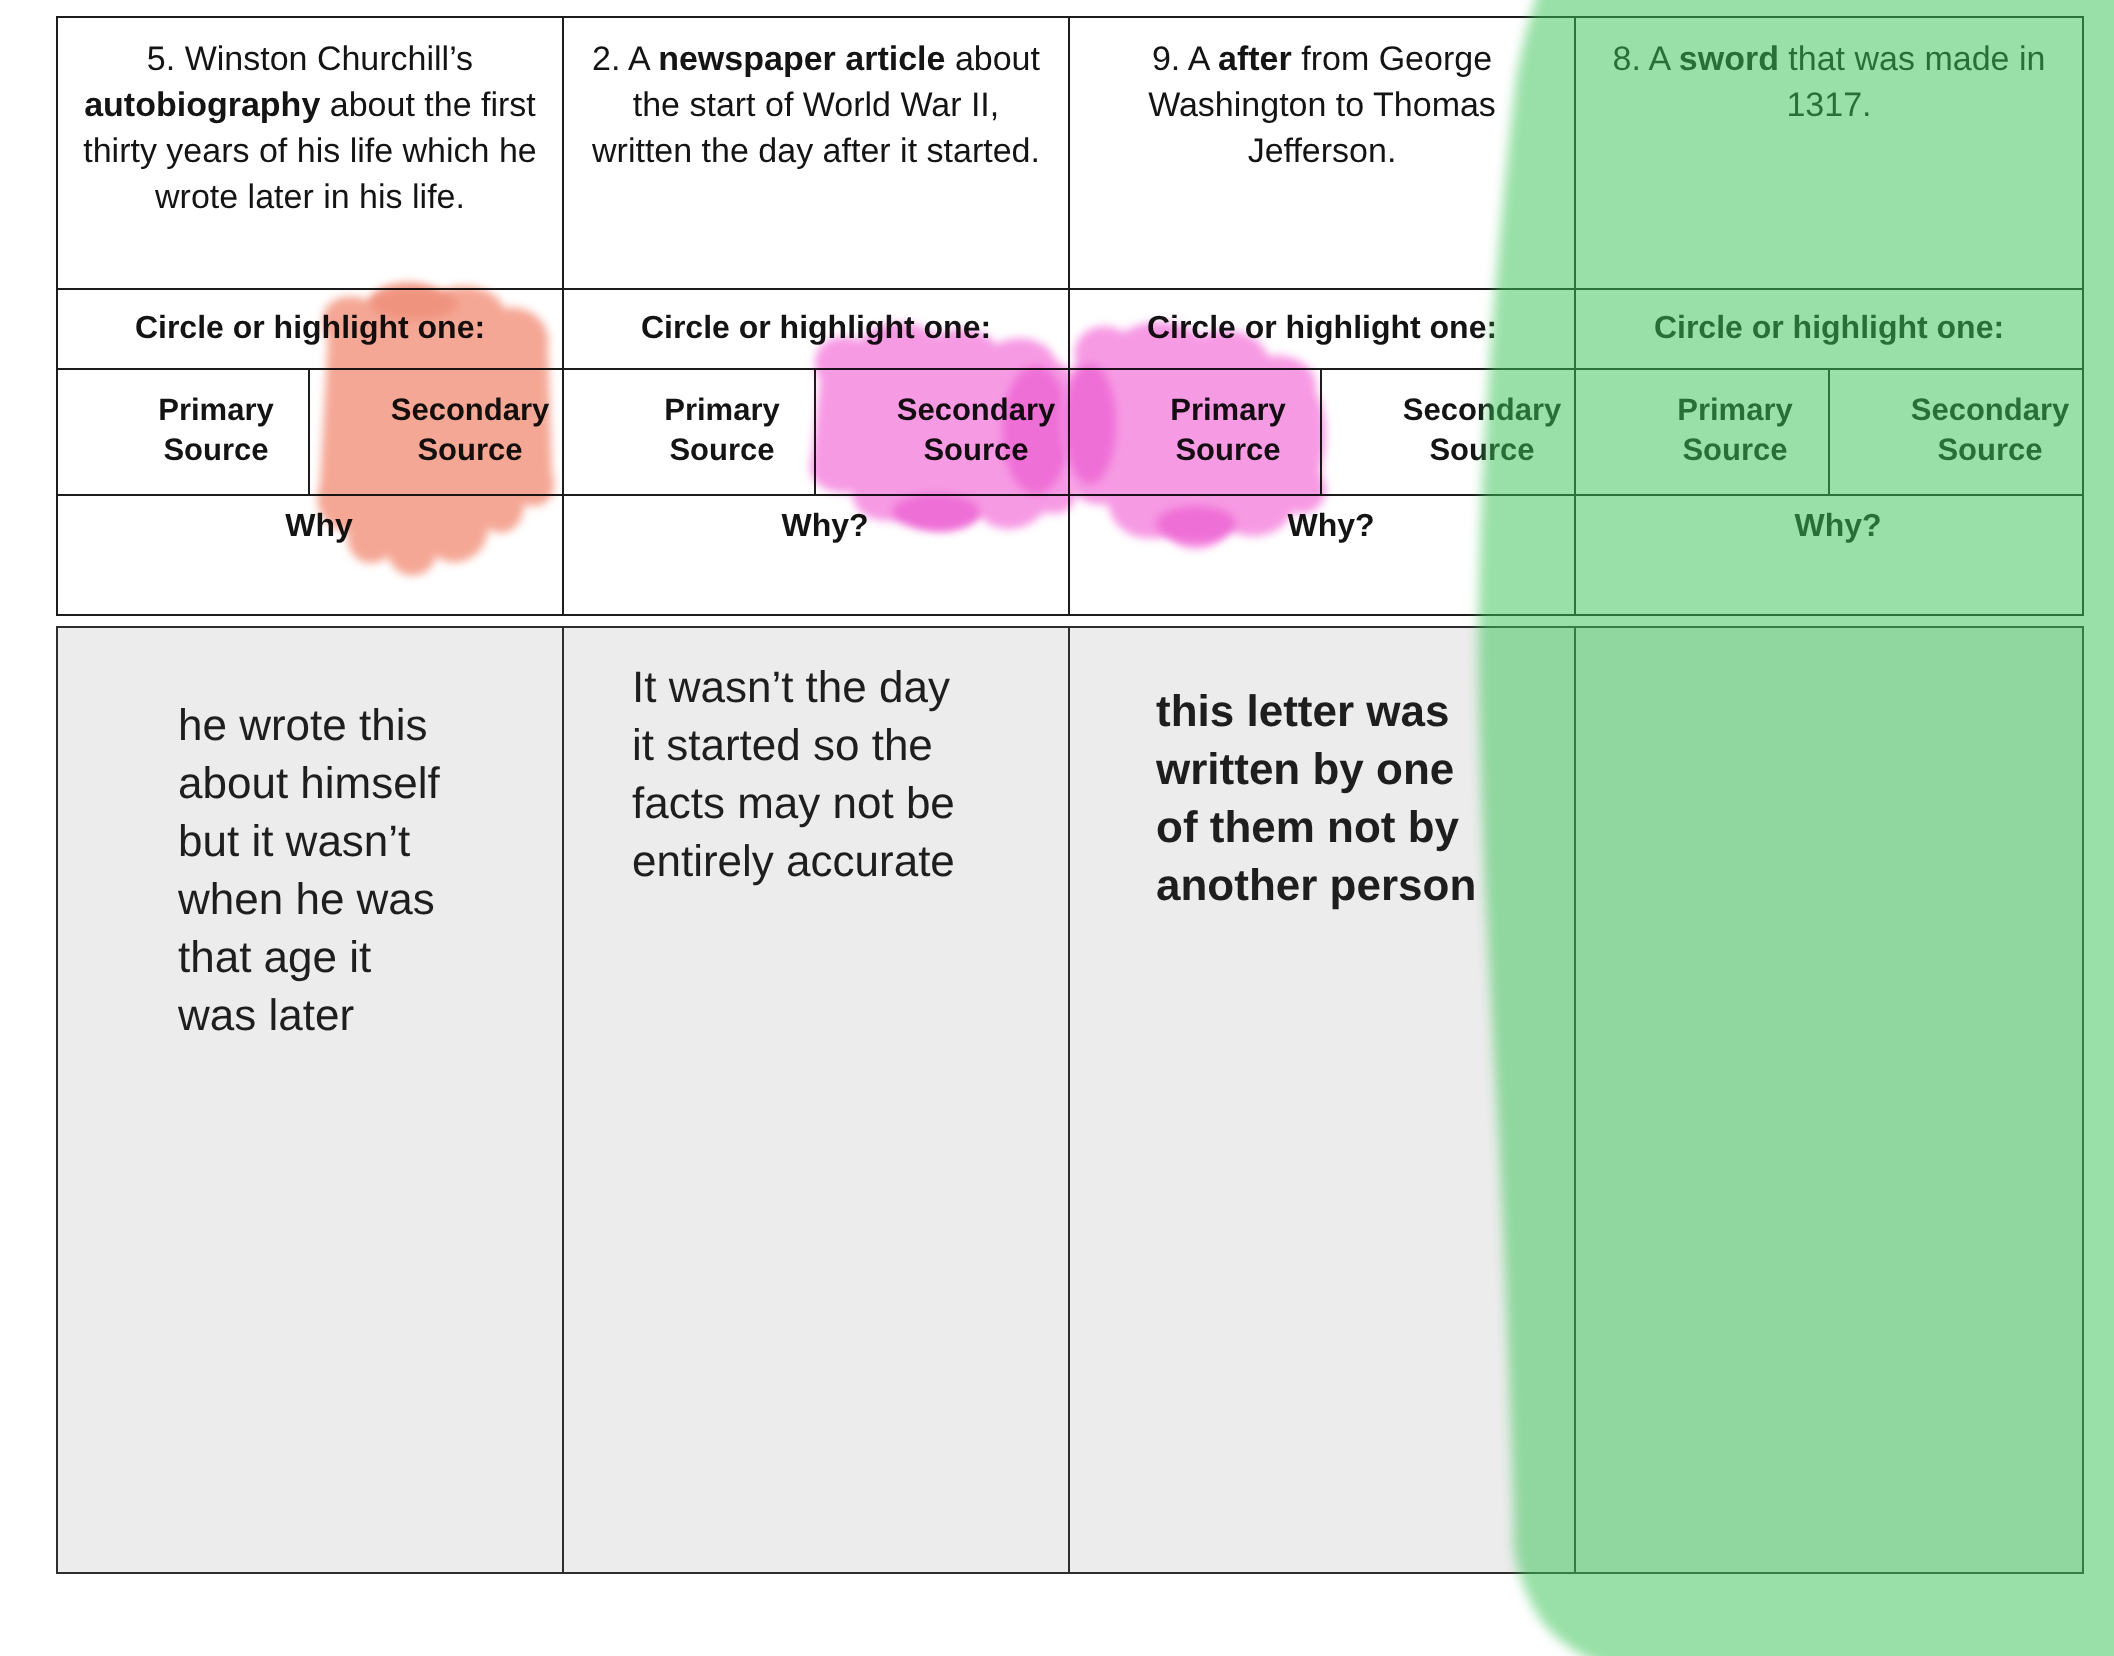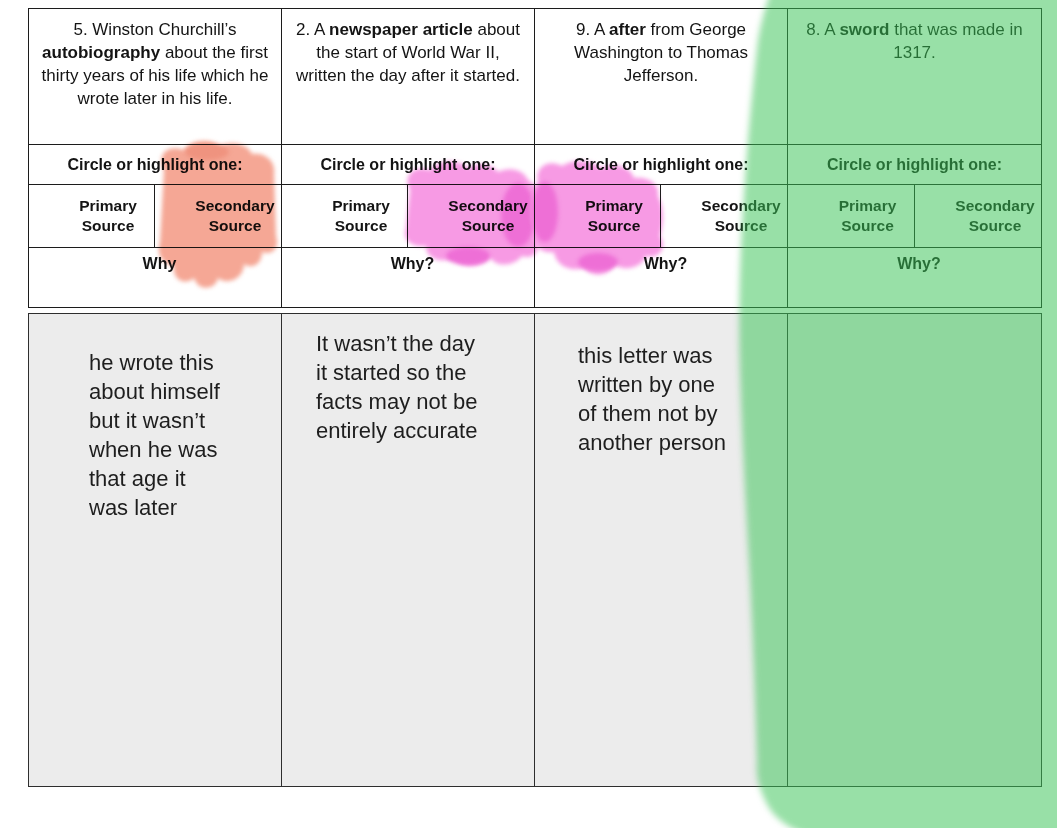--- a/index.html
+++ b/index.html
@@ -23,21 +23,21 @@
   .src span{display:inline-block;max-width:92px;}
   .why-cell{height:59px;padding:7px 0 0 9px;font-weight:bold;font-size:16px;text-align:center;}
   
   .answer-grid{display:flex;margin-top:5px;width:1014px;box-sizing:border-box;
                border:1px solid #2e2e2e;background:#ececec;height:474px;}
   .acell{width:253px;box-sizing:border-box;border-right:1px solid #2e2e2e;
          font-size:22px;line-height:29px;color:#1e1e1e;white-space:pre-line;}
   .acell:last-child{border-right:none;}
   .a0{padding:34px 8px 0 60px;}
   .a1{padding:15px 8px 0 34px;}
-  .a2{padding:27px 8px 0 43px;}
+  .a2{padding:27px 8px 0 43px;font-weight:bold;}
   .a3{padding:20px;}
   
   .overlay{position:absolute;left:0;top:0;width:1057px;height:828px;pointer-events:none;}
   .multiply{mix-blend-mode:multiply;}
   .soft{filter:blur(2px);}
   .softer{filter:blur(3px);}
 </style>
 </head>
 <body>
 

